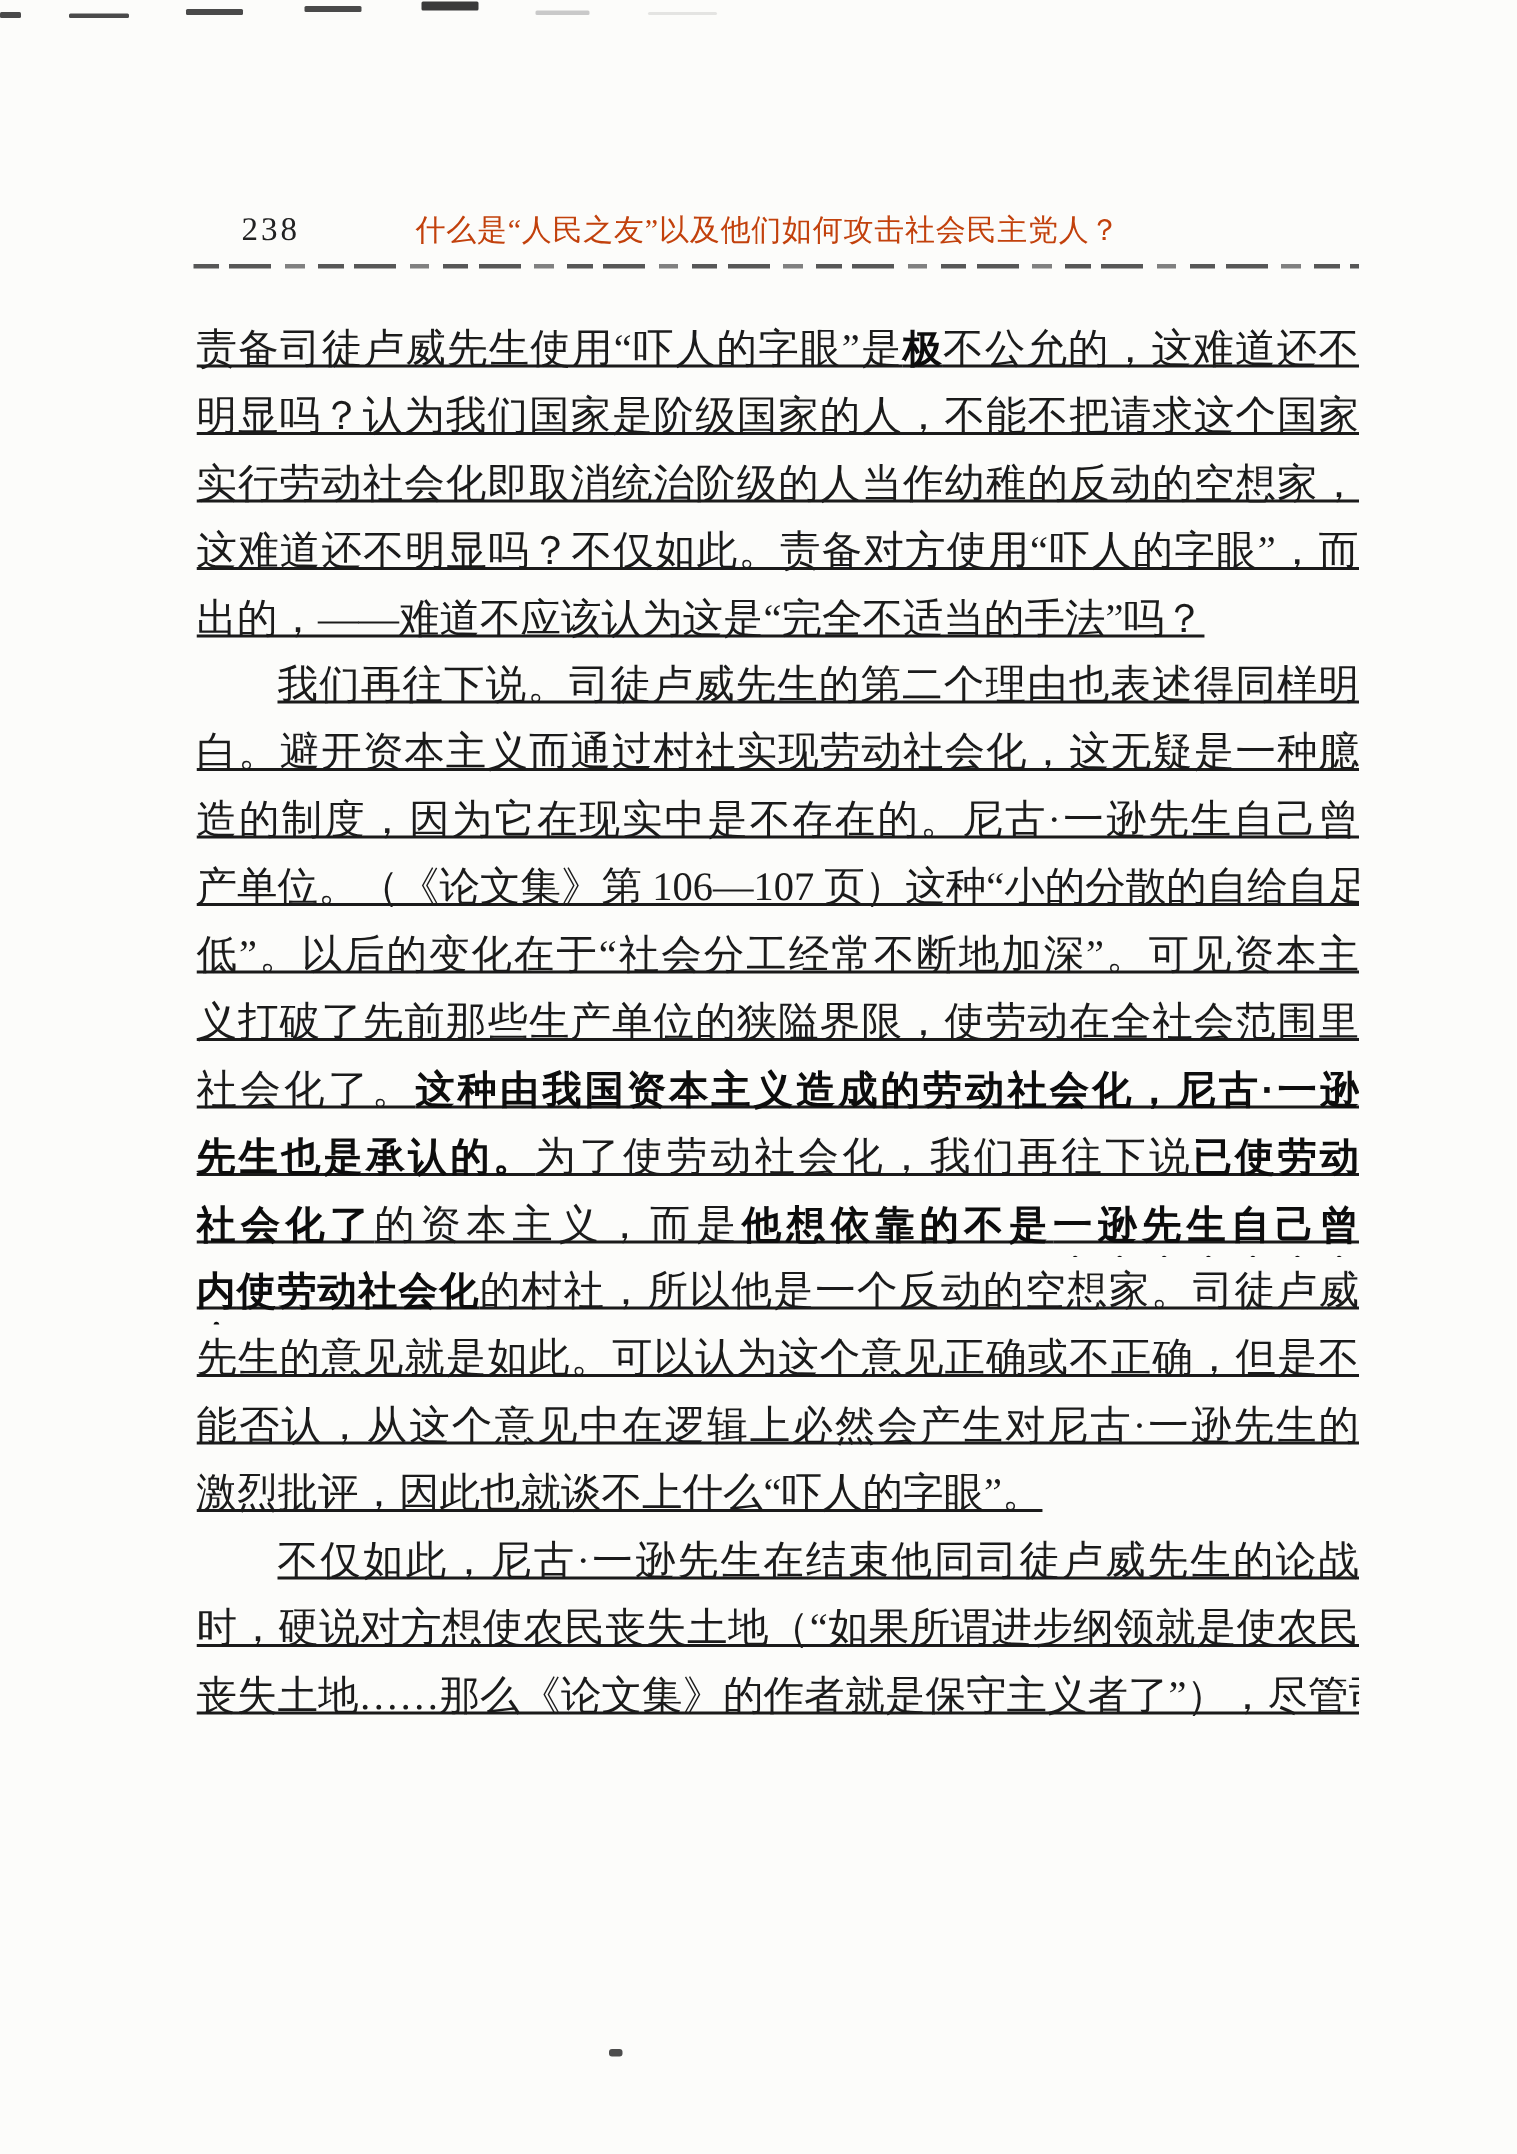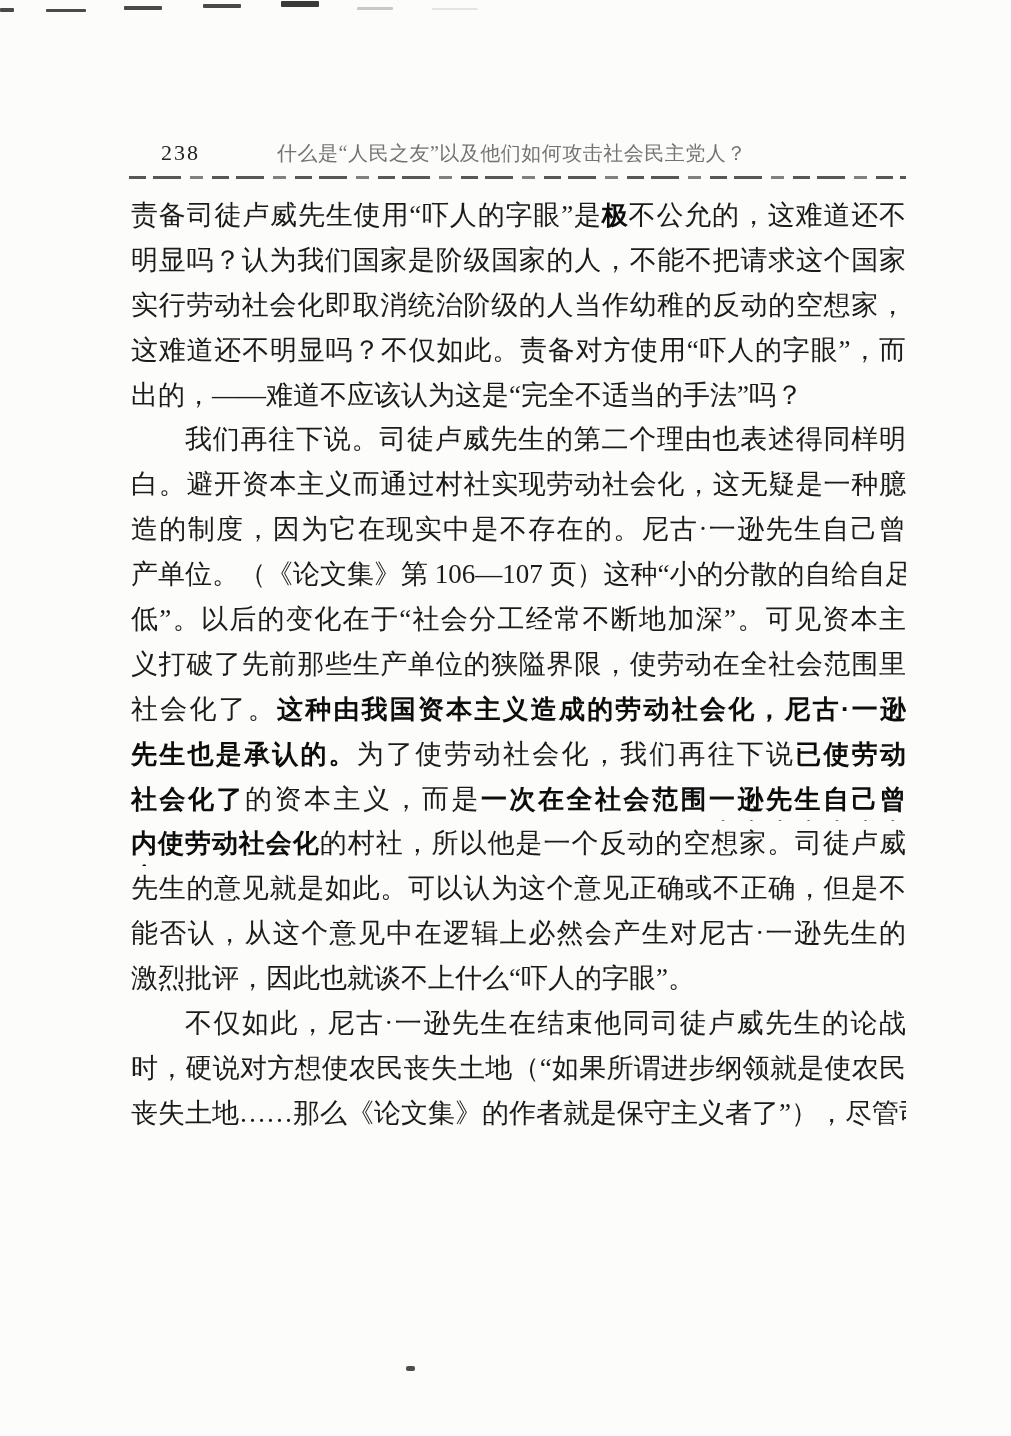--- a/index.html
+++ b/index.html
@@ -29,34 +29,34 @@
   
   .header{
     position:absolute;left:131px;top:139px;width:775px;height:28px;
     display:flex;align-items:center;
   }
   .page-number{
     font-size:22px;letter-spacing:2px;color:#222;
     width:66px;flex:0 0 auto;margin-left:30px;
   }
   .running-title{
-    font-size:20px;letter-spacing:0.5px;color:#737373;
+    font-size:20px;letter-spacing:0.5px;color:#c2410c;
     margin-left:50px;white-space:nowrap;
   }
   .header-rule{
     position:absolute;left:129px;top:176px;width:777px;height:3px;
     background-image:repeating-linear-gradient(90deg,
       var(--rule) 0 17px, rgba(0,0,0,0) 17px 24px,
       var(--rule) 24px 52px, rgba(0,0,0,0) 52px 61px,
       #6a6a6a 61px 74px, rgba(0,0,0,0) 74px 83px);
     opacity:.85;
   }
   
   .text-block{
-    position:absolute;left:131px;top:193px;width:775px;
+    position:absolute;left:131px;top:210px;width:775px;text-decoration:underline;
   }
   .line{
     height:44.9px;line-height:44.9px;
     font-size:27px;
     white-space:nowrap;overflow:hidden;
     text-align:justify;text-align-last:justify;
   }
   .line.indent{padding-left:54px;}
   .line.short{text-align-last:left;}
   .bold{
@@ -104,21 +104,21 @@
       <div class="line"><span>这难道还不明显吗？不仅如此。责备对方使用“吓人的字眼”，而</span></div>
       <div class="line short"><span>出的，——难道不应该认为这是“完全不适当的手法”吗？</span></div>
       <div class="line indent"><span>我们再往下说。司徒卢威先生的第二个理由也表述得同样明</span></div>
       <div class="line"><span>白。避开资本主义而通过村社实现劳动社会化，这无疑是一种臆</span></div>
       <div class="line"><span>造的制度，因为它在现实中是不存在的。尼古·一逊先生自己曾</span></div>
       <div class="line"><span>产单位。（《论文集》第 106—107 页）这种“小的分散的自给自足的</span></div>
       <div class="line"><span>低”。以后的变化在于“社会分工经常不断地加深”。可见资本主</span></div>
       <div class="line"><span>义打破了先前那些生产单位的狭隘界限，使劳动在全社会范围里</span></div>
       <div class="line"><span>社会化了。</span><span class="bold">这种由我国资本主义造成的劳动社会化，尼古·一逊</span></div>
       <div class="line"><span class="bold">先生也是承认的。</span><span>为了使劳动社会化，我们再往下说</span><span class="bold">已使劳动</span></div>
-      <div class="line"><span class="bold">社会化了</span><span>的资本主义，而是</span><span class="bold">一次在全社会范围</span><span class="bold emdot">一逊先生自己曾</span></div>
+      <div class="line"><span class="bold">社会化了</span><span>的资本主义，而是</span><span class="bold">他想依靠的不是</span><span class="bold emdot">一逊先生自己曾</span></div>
       <div class="line"><span class="bold emdot">内</span><span class="bold">使劳动社会化</span><span>的村社，所以他是一个反动的空想家。司徒卢威</span></div>
       <div class="line"><span>先生的意见就是如此。可以认为这个意见正确或不正确，但是不</span></div>
       <div class="line"><span>能否认，从这个意见中在逻辑上必然会产生对尼古·一逊先生的</span></div>
       <div class="line short"><span>激烈批评，因此也就谈不上什么“吓人的字眼”。</span></div>
       <div class="line indent"><span>不仅如此，尼古·一逊先生在结束他同司徒卢威先生的论战</span></div>
       <div class="line"><span>时，硬说对方想使农民丧失土地（“如果所谓进步纲领就是使农民</span></div>
       <div class="line short"><span>丧失土地……那么《论文集》的作者就是保守主义者了”），尽管司</span></div>
     </div>
 
   <div class="dot-artifact"></div>

